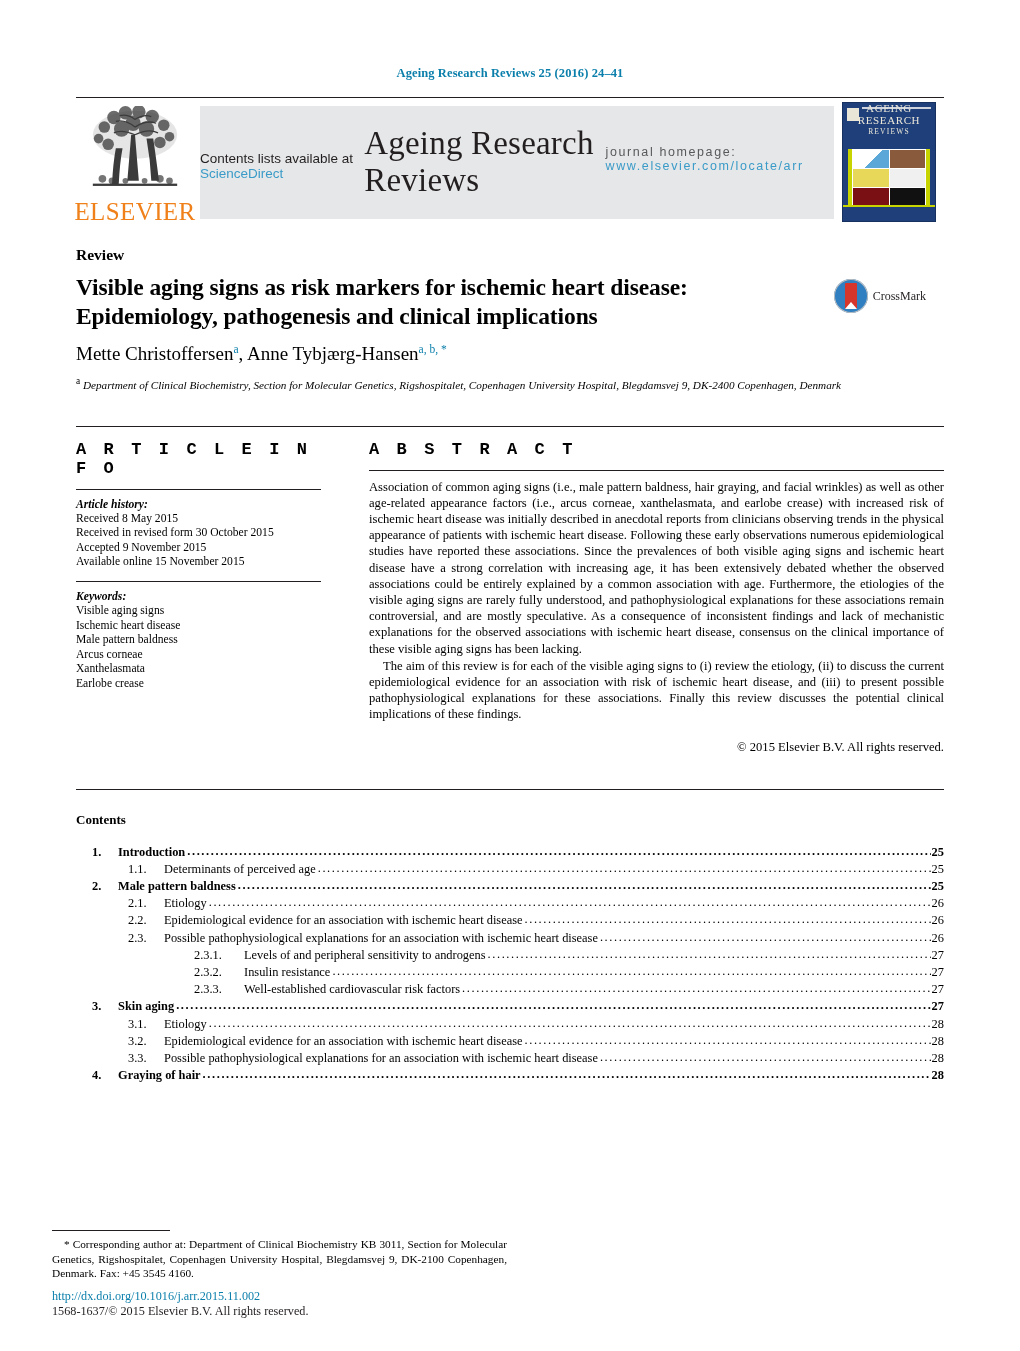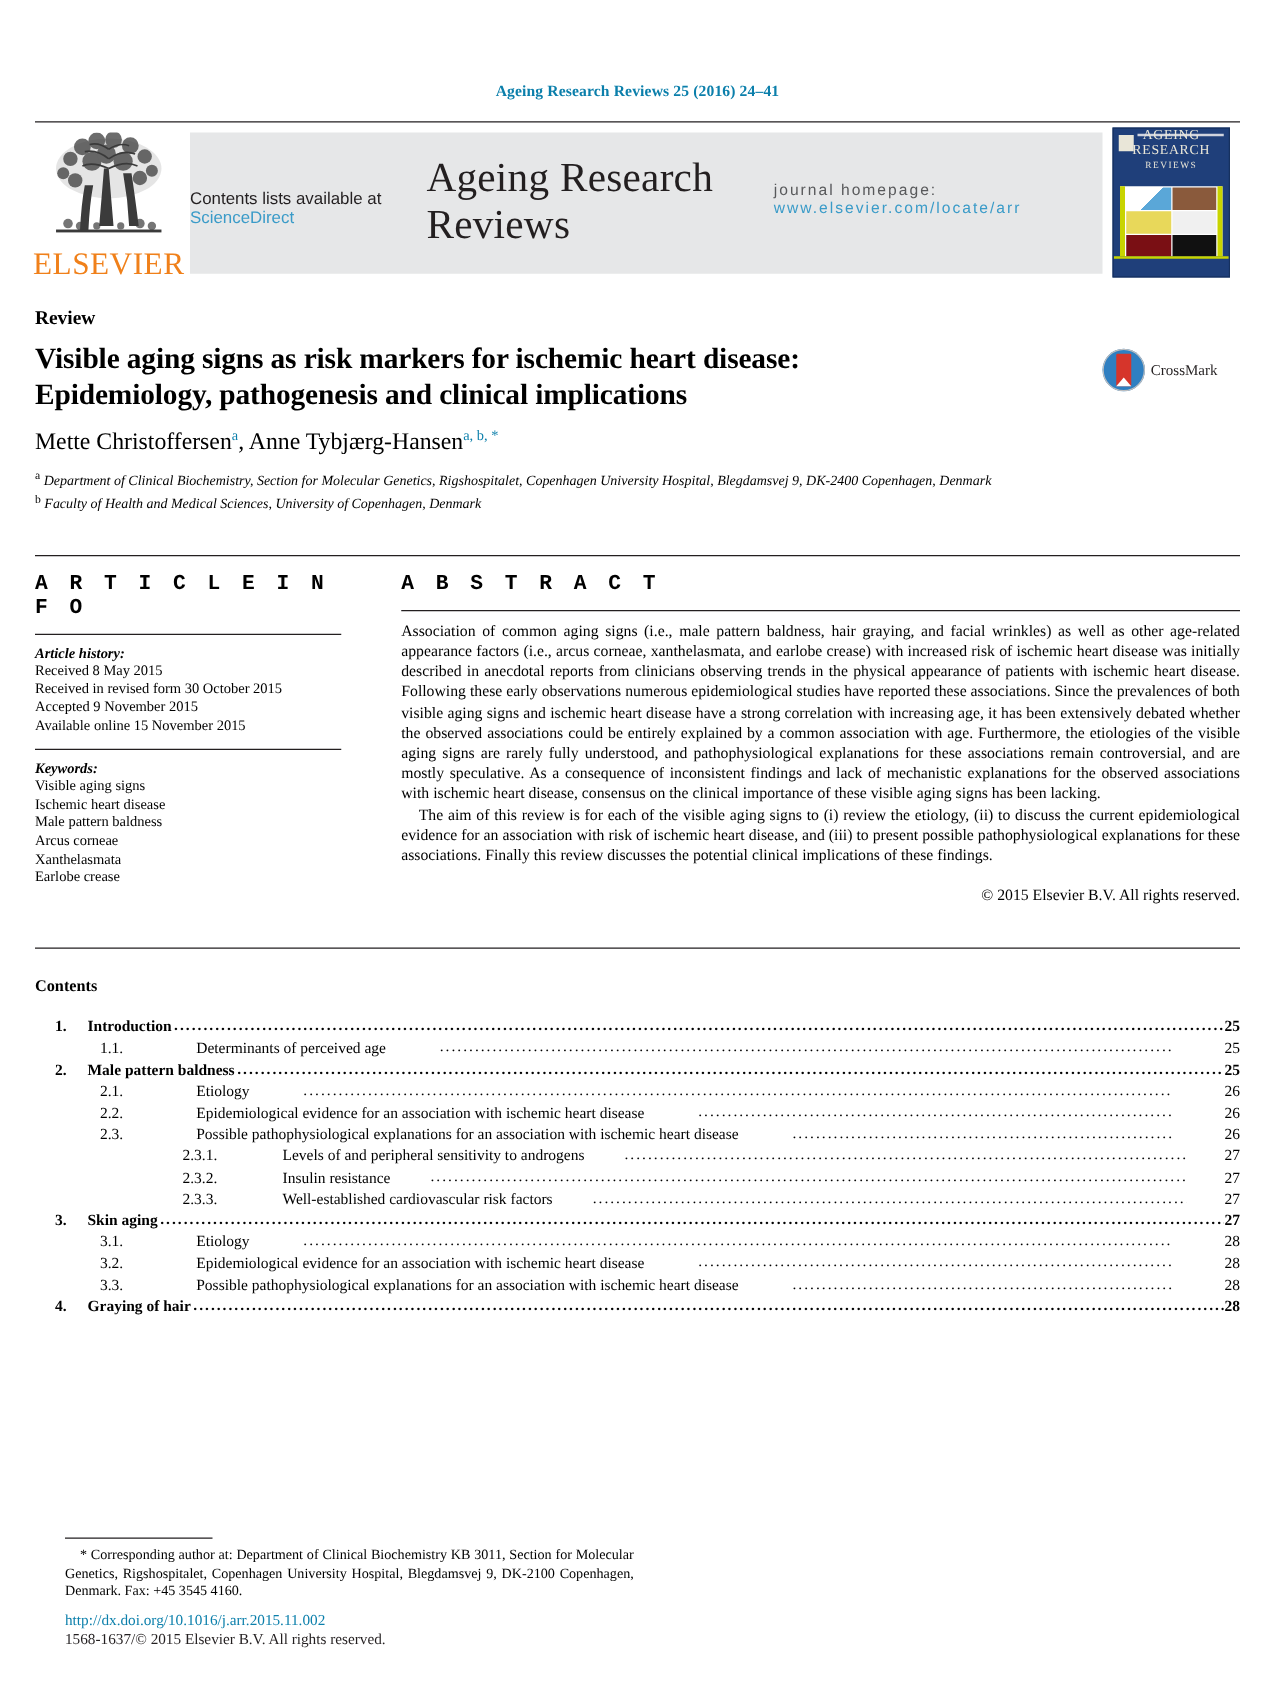--- a/index.html
+++ b/index.html
@@ -13,21 +13,21 @@
     font-family: "Liberation Serif", serif;
     color: #000000;
     position: relative;
     overflow: hidden;
   }
   .page {
     position: relative;
     width: 1020px;
     height: 1351px;
     box-sizing: border-box;
-    padding: 0 28px;
+    padding: 0 76px;
   }
 
   
   .running-head {
     text-align: center;
     font-family: "Liberation Serif", serif;
     font-weight: bold;
     font-size: 12.5px;
     color: #0b7fab;
     padding-top: 66px;
@@ -325,23 +325,23 @@
     flex: 1 1 auto;
     overflow: hidden;
     white-space: nowrap;
     margin: 0 1px 0 2px;
     letter-spacing: 1.6px;
     transform: translateY(-1px);
   }
   .toc-page { flex: 0 0 auto; }
   li.lvl1 { font-weight: bold; padding-left: 16px; }
   li.lvl1 .toc-num { width: 26px; }
-  li.lvl2 { padding-left: 52px; gap: 41px; }
+  li.lvl2 { padding-left: 52px; }
   li.lvl2 .toc-num { width: 36px; }
-  li.lvl3 { padding-left: 118px; gap: 30px; }
+  li.lvl3 { padding-left: 118px; }
   li.lvl3 .toc-num { width: 50px; }
 
   
   .footer {
     position: absolute;
     left: 52px;
     bottom: 70px;
     width: 455px;
   }
   .foot-rule {
@@ -479,21 +479,20 @@
       <span class="cm-word">CrossMark</span>
     </div>
   </div>
 
   <div class="authors">
     <span>Mette Christoffersen</span><sup>a</sup>, <span>Anne Tybjærg-Hansen</span><sup class="star">a, b, *</sup>
   </div>
 
   <div class="affil">
     <div><sup>a</sup> <span>Department of Clinical Biochemistry, Section for Molecular Genetics, Rigshospitalet, Copenhagen University Hospital, Blegdamsvej 9, DK-2400 Copenhagen, Denmark</span></div>
-    <div><sup>b</sup> <span>Faculty of Health and Medical Sciences, University of Copenhagen, Denmark</span></div>
   </div>
 
   <div class="info-abs">
     <div class="col-info">
       <div class="sec-label">A R T I C L E   I N F O</div>
       <hr class="hr-thin">
       <div class="hist-title">Article history:</div>
       <div class="hist-line">Received 8 May 2015</div>
       <div class="hist-line">Received in revised form 30 October 2015</div>
       <div class="hist-line">Accepted 9 November 2015</div>

